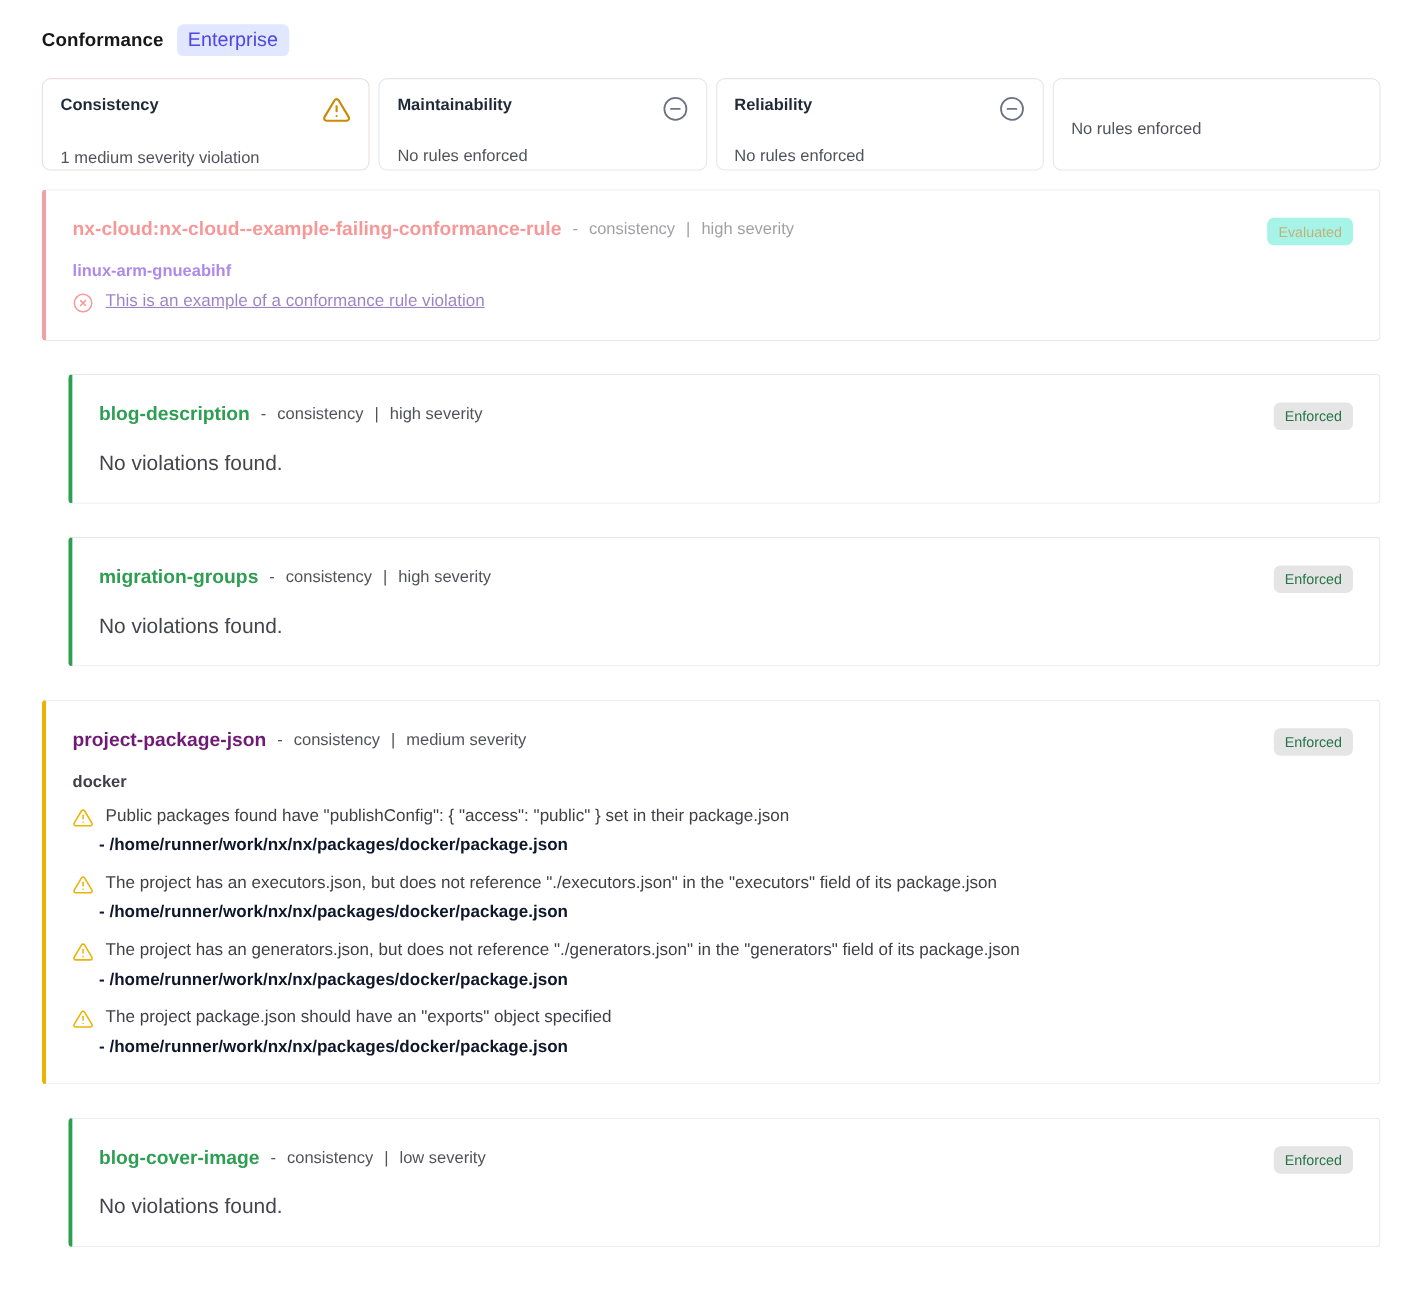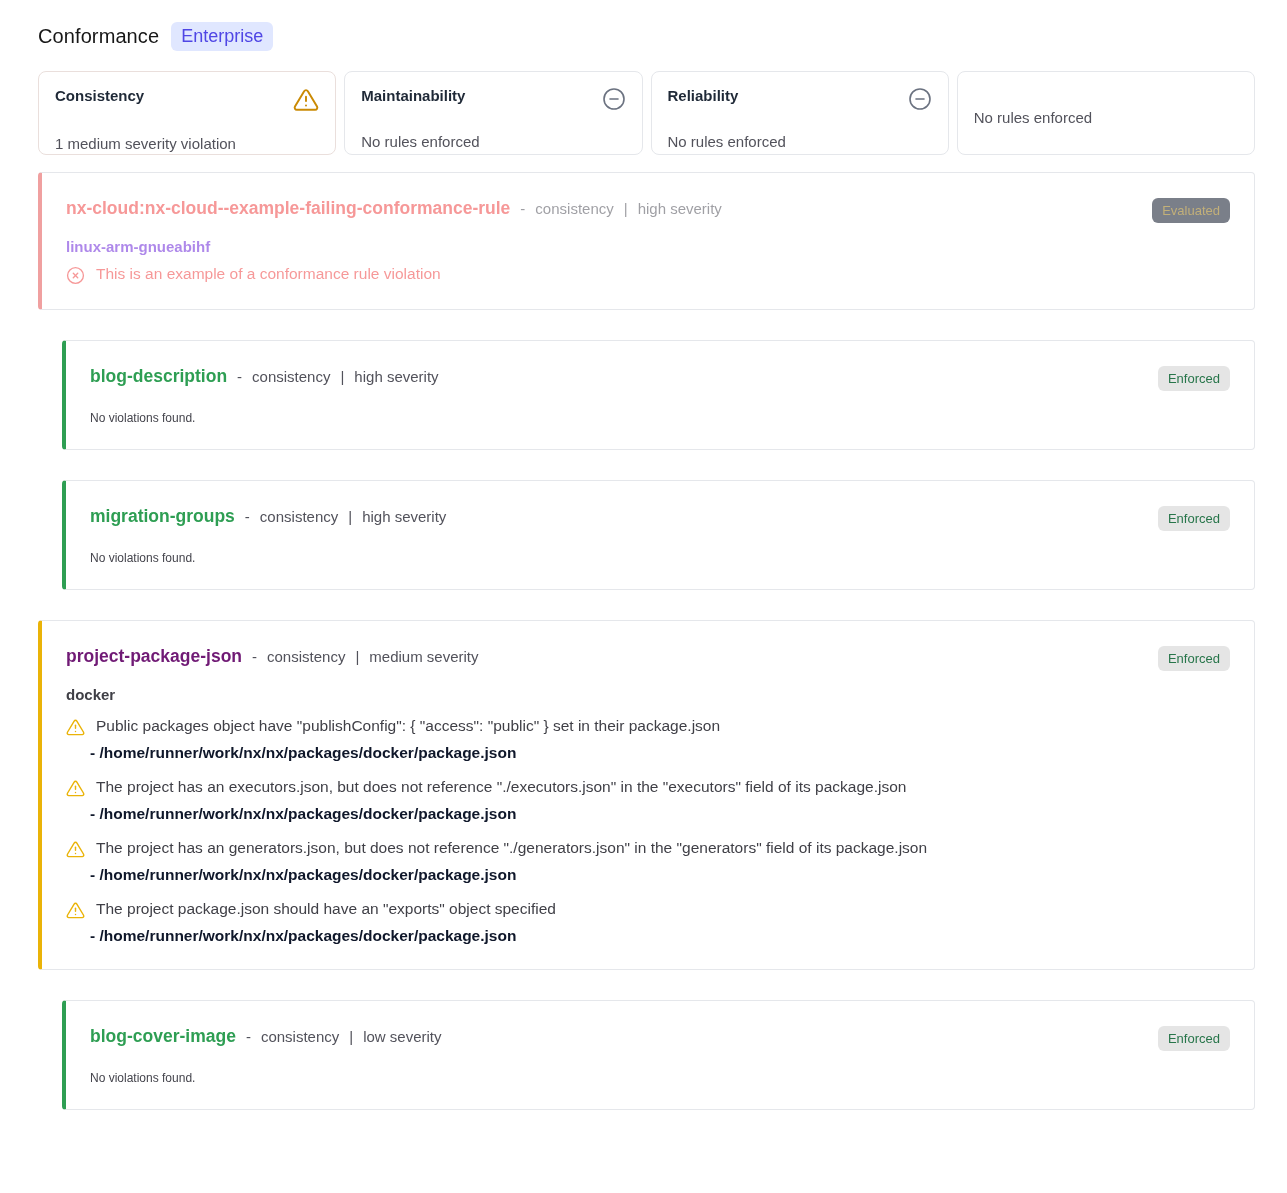--- a/index.html
+++ b/index.html
@@ -8,21 +8,21 @@
     width: 1287px;
     min-height: 1193px;
     background: #ffffff;
     font-family: "Liberation Sans", "DejaVu Sans", sans-serif;
     color: #18181b;
   }
   .page { padding: 22px 32px 40px 38px; }
 
   
   .page-header { display: flex; align-items: center; gap: 12px; }
-  .page-title { font-size: 20px; font-weight: 400; color: #171717; letter-spacing: 0.1px; }
+  .page-title { font-size: 17px; font-weight: 700; color: #171717; letter-spacing: 0.1px; }
   .plan-badge {
     background: #e0e7ff; color: #4f46e5;
     font-size: 18px; font-weight: 500;
     padding: 4px 10px; border-radius: 6px;
   }
 
   
   .summary-row { display: flex; gap: 8px; margin-top: 20px; }
   .summary-card {
     flex: 1 1 0;
@@ -63,30 +63,30 @@
   .rule-meta { font-size: 15px; color: #52525b; }
   .meta-dash { margin: 0 10px 0 10px; }
   .meta-pipe { margin: 0 10px; }
 
   .badge {
     font-size: 13px; font-weight: 500;
     padding: 5px 10px; border-radius: 6px;
     white-space: nowrap;
     margin-left: 16px;
   }
-  .badge.evaluated { background: #0f172a; color: #92700c; }
+  .badge.evaluated { background: #5eead4; color: #92700c; }
   .badge.enforced  { background: #e5e5e5; color: #27754a; }
 
-  .rule-body { margin-top: 20px; font-size: 12px; color: #44444c; }
+  .rule-body { margin-top: 20px; font-size: 19px; color: #44444c; }
   .project-name { margin-top: 15px; font-size: 15px; font-weight: 700; color: #6d28d9; }
   .project-name.dark { color: #3f3f46; }
 
   .violation-row { display: flex; align-items: flex-start; gap: 11px; margin-top: 9px; }
   .violation-msg { font-size: 15.5px; color: #3f3f46; padding-top: 1px; }
-  .violation-msg.faded-text { color: #ef4444; }
+  .violation-msg.faded-text { color: #4c1d95; text-decoration: underline; }
   .violation-path { margin-left: 24px; margin-top: 7px; font-size: 15.5px; color: #0f172a; font-weight: bold; }
   .violation-item { margin-top: 13px; }
   .violation-item + .violation-item { margin-top: 15px; }
 
   svg { display: block; }
 </style>
 </head>
 <body>
 
 <div class="page">
@@ -213,21 +213,21 @@
 
     <div class="violation-item">
       <div class="violation-row">
         <span class="icon" style="padding-top:2px;">
           <svg width="19" height="19" viewBox="0 0 24 24" fill="none" stroke="#eab308" stroke-width="1.8" stroke-linecap="round" stroke-linejoin="round">
             <path d="M10.29 3.86L1.82 18a2 2 0 0 0 1.71 3h16.94a2 2 0 0 0 1.71-3L13.71 3.86a2 2 0 0 0-3.42 0z"></path>
             <line x1="12" y1="9" x2="12" y2="13"></line>
               <line x1="12" y1="17" x2="12.01" y2="17"></line>
           </svg>
         </span>
-        <span class="violation-msg">Public packages object have "publishConfig": { "access": "public" } set in their package.json</span>
+        <span class="violation-msg">Public packages found have "publishConfig": { "access": "public" } set in their package.json</span>
       </div>
       <div class="violation-path">- /home/runner/work/nx/nx/packages/docker/package.json</div>
     </div>
 
     <div class="violation-item">
       <div class="violation-row">
         <span class="icon" style="padding-top:2px;">
           <svg width="19" height="19" viewBox="0 0 24 24" fill="none" stroke="#eab308" stroke-width="1.8" stroke-linecap="round" stroke-linejoin="round">
             <path d="M10.29 3.86L1.82 18a2 2 0 0 0 1.71 3h16.94a2 2 0 0 0 1.71-3L13.71 3.86a2 2 0 0 0-3.42 0z"></path>
             <line x1="12" y1="9" x2="12" y2="13"></line>

